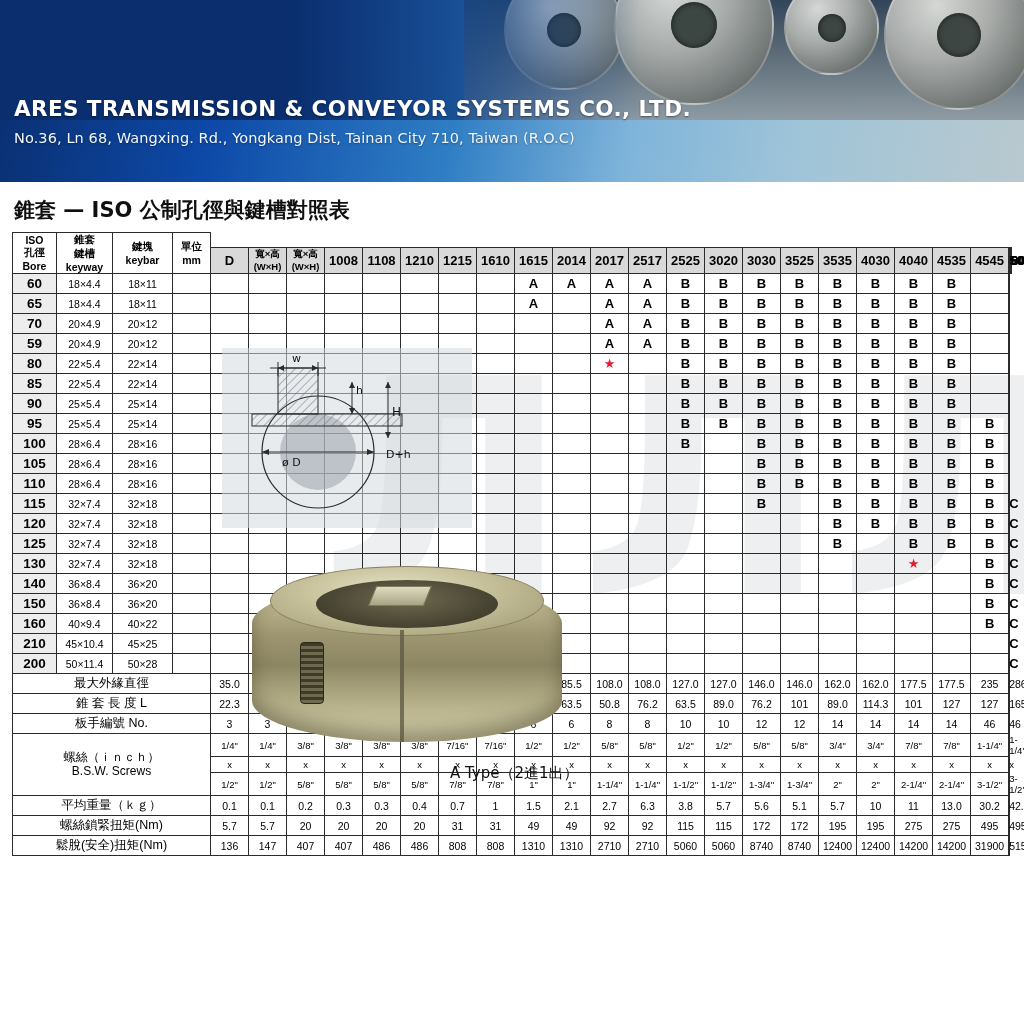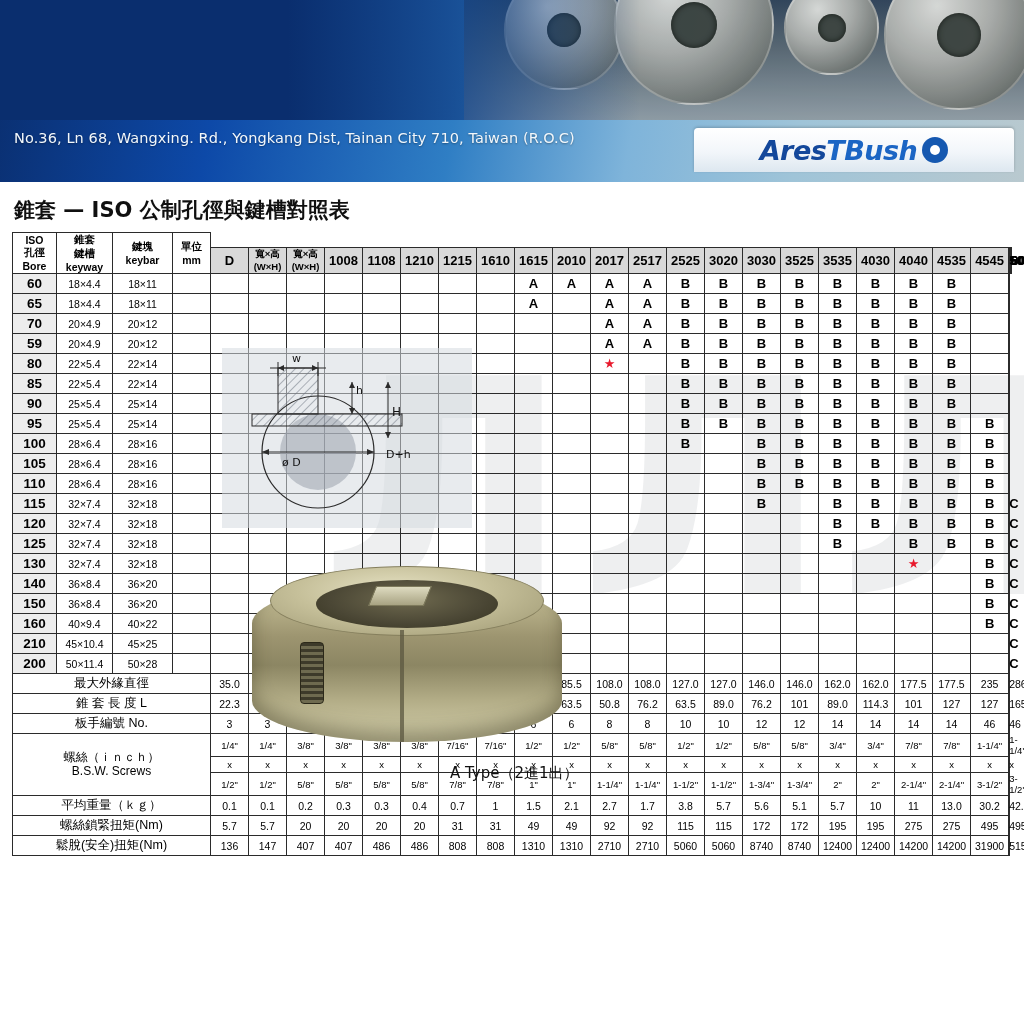--- a/index.html
+++ b/index.html
@@ -158,26 +158,23 @@
         <div class="hole" style="width:46px;height:46px;"></div>
       </div>
     <div class="pulley" style="left:320px;top:-20px;width:95px;height:95px;">
         <div class="hole" style="width:28px;height:28px;"></div>
       </div>
     <div class="pulley" style="left:420px;top:-40px;width:150px;height:150px;">
         <div class="hole" style="width:44px;height:44px;"></div>
       </div>
   </div>
   <div class="blue-fade"></div>
+  <div class="company">ARES TRANSMISSION &amp; CONVEYOR SYSTEMS CO., LTD.</div>
   <div class="address">No.36, Ln 68, Wangxing. Rd., Yongkang Dist, Tainan City 710, Taiwan (R.O.C)</div>
 
-  <div id="logo-box">
-    <span class="logo-text"><span>Ares</span><span class="alt">TBush</span></span>
-    <span class="gear"></span>
-  </div>
 </div>
 
 <div id="title">錐套 — ISO 公制孔徑與鍵槽對照表</div>
 
 <div id="watermark">ЛЛЛ</div>
 
 <div id="sheet">
 <table>
   <colgroup>
     <col style="width:44px">
@@ -232,21 +229,21 @@
     <tr id="size-row" class="hdr hdr-shade">
       <td class="hdr hdr-shade">D</td>
       <td class="hdr hdr-shade smaller">寬×高(W×H)</td>
       <td class="hdr hdr-shade smaller">寬×高(W×H)</td>
     <td class="hdr hdr-shade">1008</td>
           <td class="hdr hdr-shade">1108</td>
           <td class="hdr hdr-shade">1210</td>
           <td class="hdr hdr-shade">1215</td>
           <td class="hdr hdr-shade">1610</td>
           <td class="hdr hdr-shade">1615</td>
-          <td class="hdr hdr-shade">2010</td>
+          <td class="hdr hdr-shade">2014</td>
           <td class="hdr hdr-shade">2017</td>
           <td class="hdr hdr-shade">2517</td>
           <td class="hdr hdr-shade">2525</td>
           <td class="hdr hdr-shade">3020</td>
           <td class="hdr hdr-shade">3030</td>
           <td class="hdr hdr-shade">3525</td>
           <td class="hdr hdr-shade">3535</td>
           <td class="hdr hdr-shade">4030</td>
           <td class="hdr hdr-shade">4040</td>
           <td class="hdr hdr-shade">4535</td>
@@ -975,21 +972,21 @@
           <td class="small">0.1</td>
           <td class="small">0.2</td>
           <td class="small">0.3</td>
           <td class="small">0.3</td>
           <td class="small">0.4</td>
           <td class="small">0.7</td>
           <td class="small">1</td>
           <td class="small">1.5</td>
           <td class="small">2.1</td>
           <td class="small">2.7</td>
-          <td class="small">1.7</td>
+          <td class="small">6.3</td>
           <td class="small">3.8</td>
           <td class="small">5.7</td>
           <td class="small">5.6</td>
           <td class="small">5.1</td>
           <td class="small">5.7</td>
           <td class="small">10</td>
           <td class="small">11</td>
           <td class="small">13.0</td>
           <td class="small">30.2</td>
           <td class="small">42.2</td>

